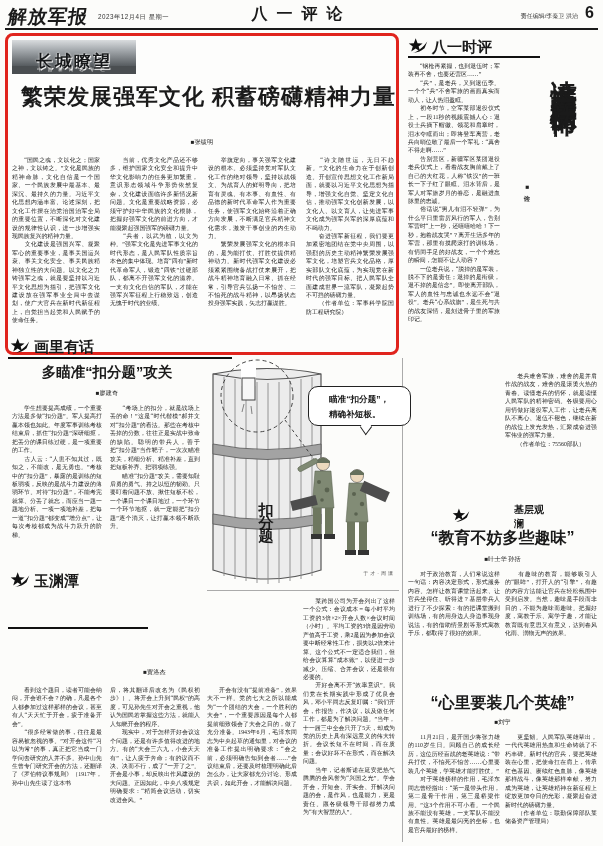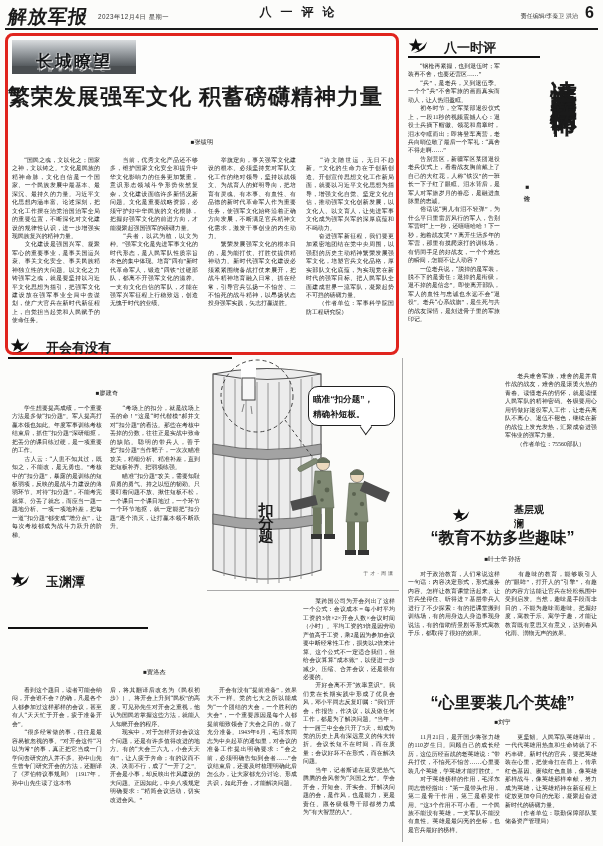--- a/index.html
+++ b/index.html
@@ -3,46 +3,46 @@
 <meta charset="utf-8">
 <style>
   html,body{margin:0;padding:0;}
   .page{position:relative;width:603px;height:846px;background:#fcfcfa;overflow:hidden;
         font-family:"Liberation Serif", serif;color:#1a1a1a;}
   .abs{position:absolute;}
   .sans{font-family:"Liberation Sans", sans-serif;}
   .coltext{font-size:5.9px;line-height:1.43;text-align:justify;white-space:pre-line;
            overflow:hidden;color:#222;}
   .byline{font-size:6.2px;text-align:center;color:#222;}
-  .seclabel{display:flex;align-items:center;gap:16px;font-weight:bold;font-size:13px;
+  .seclabel{display:flex;align-items:center;gap:4px;font-weight:bold;font-size:15px;
             font-family:"Liberation Sans", sans-serif;}
   .secline{height:2px;background:#111;}
   .thinline{background:#aaa;}
   
   .masthead{font-size:19px;font-weight:900;transform:skewX(-8deg);letter-spacing:1px;}
   .hdr-date{font-size:6.3px;letter-spacing:0.5px;color:#333;}
-  .hdr-title{font-size:12px;font-weight:900;letter-spacing:9px;text-align:center;width:100%;}
+  .hdr-title{font-size:16px;font-weight:900;letter-spacing:9px;text-align:center;width:100%;}
   .hdr-editors{font-size:6px;color:#333;}
   .hdr-page{font-size:16px;font-weight:bold;}
   .toprule{height:2px;background:#1a1a1a;}
   
   .redbox{border:3px solid #e0241d;border-radius:8px;background:#fdfdfc;}
   .ccl-photo{background:linear-gradient(180deg,#d9dcde 0%,#a9aeb2 35%,#565b5f 100%);
              display:flex;align-items:center;justify-content:center;}
   .ccl-title{font-weight:900;font-size:17px;letter-spacing:2px;color:#17191b;
              text-shadow:0 0 2px #fff,1px 1px 0 #eee;margin-top:16px;}
   .ccl-strip{background:#4a4e51;color:#e5e5e5;font-size:4.5px;letter-spacing:6px;
              text-align:center;line-height:8px;}
-  .main-hl{font-size:22px;font-weight:900;text-align:left;letter-spacing:1px;white-space:nowrap;}
+  .main-hl{font-size:22px;font-weight:900;text-align:right;letter-spacing:1px;white-space:nowrap;}
   .main-sub{font-size:10.5px;font-weight:bold;text-align:center;}
   .vtitle{writing-mode:vertical-rl;text-orientation:upright;font-weight:900;font-size:26px;
           letter-spacing:3px;line-height:1.05;}
   .vbyline{writing-mode:vertical-rl;text-orientation:upright;font-size:6.5px;color:#222;}
   .art-hl{font-weight:800;text-align:center;white-space:nowrap;}
-  .bubble{background:#fff;border:1.3px solid #222;border-radius:10px;padding:5px 5px 3px 4px;
+  .bubble{background:#fff;border:1.3px solid #222;border-radius:10px;padding:5px 5px 3px 20px;
           font-size:8.6px;font-weight:600;line-height:1.75;white-space:pre-line;z-index:5;}
   .bubble:after{content:"";position:absolute;left:52px;bottom:-7px;width:9px;height:9px;
           background:#fff;border-right:1.3px solid #222;border-bottom:1.3px solid #222;
           transform:rotate(55deg) skewX(18deg);}
   .barrel-label{writing-mode:vertical-rl;text-orientation:upright;font-weight:700;
           font-size:15px;letter-spacing:13px;z-index:4;}
   .credit{font-size:5px;color:#555;letter-spacing:2px;}
   .jcl-header{display:flex;align-items:center;gap:5px;}
   .jcl-header .rule{flex:1;height:1px;background:#444;}
 </style>
@@ -97,23 +97,24 @@
   <div class="abs coltext" style="left:505px;top:372px;width:92px;height:125px;">　　老兵难舍军旅，难舍的是并肩作战的战友，难舍的是滚烫火热的青春。读懂老兵的情怀，就是读懂人民军队的精神密码。各级要用心用情做好退役军人工作，让老兵离队不离心、退伍不褪色，继续在新的战位上发光发热，汇聚成奋进强军伟业的强军力量。
 　　（作者单位：75560部队）</div>
 
   <div class="abs thinline" style="left:402px;top:358px;width:1px;height:484px;"></div>
 
   <div class="abs seclabel" style="left:10px;top:338px;">
     <span><svg width="20" height="16" viewBox="0 0 26 20">
           <path d="M10 0 L12.4 6.4 L19 6.6 L13.8 10.6 L15.8 17 L10 13.2 L4.2 17 L6.2 10.6 L1 6.6 L7.6 6.4 Z" fill="#111"></path>
           <path d="M6 19 C13 17.5 20 11 25 4 L21.5 13 C17 17 11 19 6 19 Z" fill="#111"></path>
         </svg></span>
-    <span>开会有没有</span>
+    <span>画里有话</span>
   </div>
   <div class="abs secline" style="left:8px;top:357px;width:224px;height:1.5px;"></div>
+  <div class="abs art-hl sans" style="left:12px;top:363px;width:190px;font-size:14.5px;">多瞄准“扣分题”攻关</div>
   <div class="abs byline" style="left:12px;top:389px;width:190px;">■廖建奇</div>
   <div class="abs coltext" style="left:12px;top:404px;width:90px;height:196px;">　　学生想要提高成绩，一个重要方法是多做“扣分题”。军人提高打赢本领也如此。年度军事训练考核结束后，抓住“扣分题”深研细抠，把丢分的课目练过硬，是一项重要的工作。
 　　古人云：“人患不知其过，既知之，不能改，是无勇也。”考核中的“扣分题”，暴露的是训练的短板弱项，反映的是战斗力建设的薄弱环节。对待“扣分题”，不能考完就算、分丢了就忘，而应当一题一题地分析、一项一项地补差，把每一道“扣分题”都变成“增分点”，让每次考核都成为战斗力跃升的阶梯。</div>
   <div class="abs coltext" style="left:110px;top:404px;width:90px;height:196px;">　　“考场上的扣分，就是战场上丢的命！”这是“时代楷模”郝井文对“扣分题”的看法。那些在考核中丢掉的分数，往往正是实战中致命的缺陷。聪明的带兵人，善于把“扣分题”当作靶子，一次次瞄准攻关，精细分析、精准补差，直到把短板补齐、把弱项练强。
 　　瞄准“扣分题”攻关，需要知耻后勇的勇气、持之以恒的韧劲。只要盯着问题不放、揪住短板不松，一个课目一个课目地过，一个环节一个环节地抠，就一定能把“扣分题”逐个消灭，让打赢本领不断跃升。</div>
 
   <div class="abs" style="left:205px;top:358px;width:196px;height:232px;">
     <svg width="196" height="232" viewBox="0 0 196 232">
 
       <path d="M8 16 L8 212 Q62 230 116 212 L116 16 Q62 5 8 16 Z" fill="#ececec" stroke="#555" stroke-width="1.2"></path>

